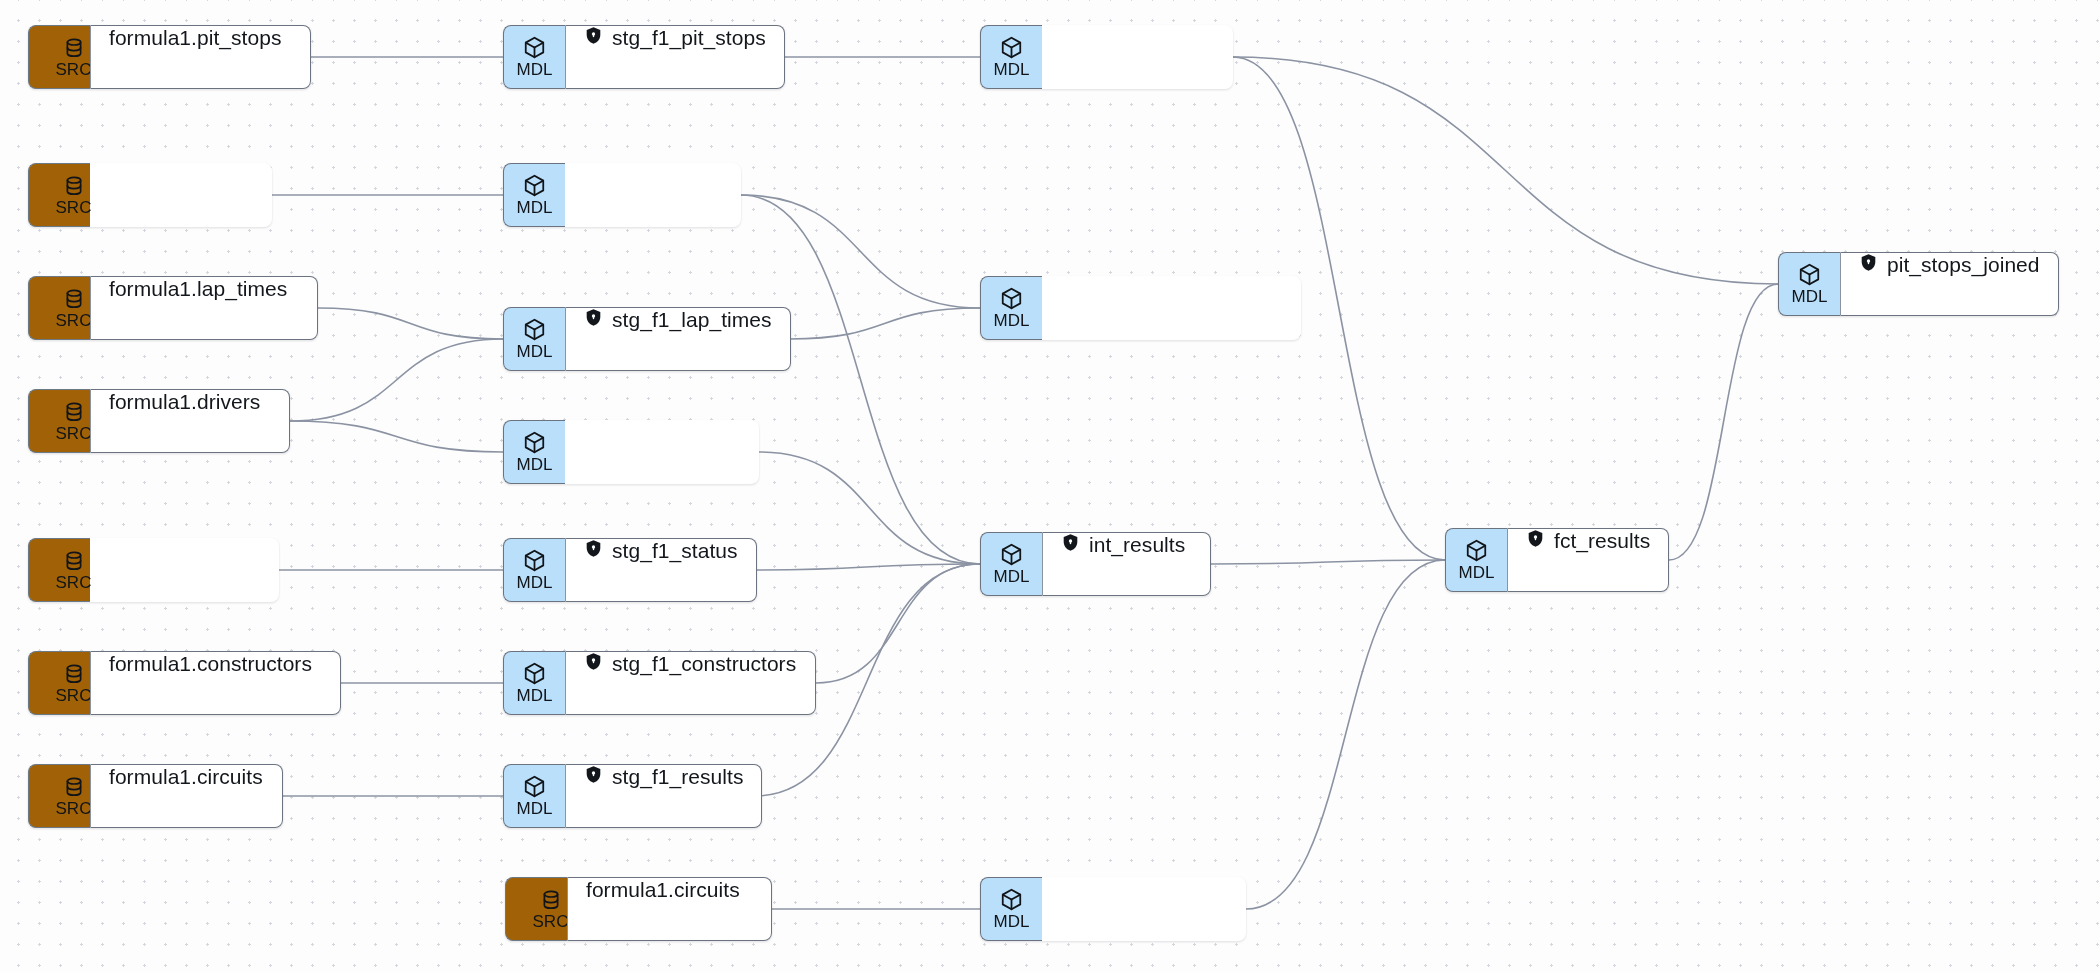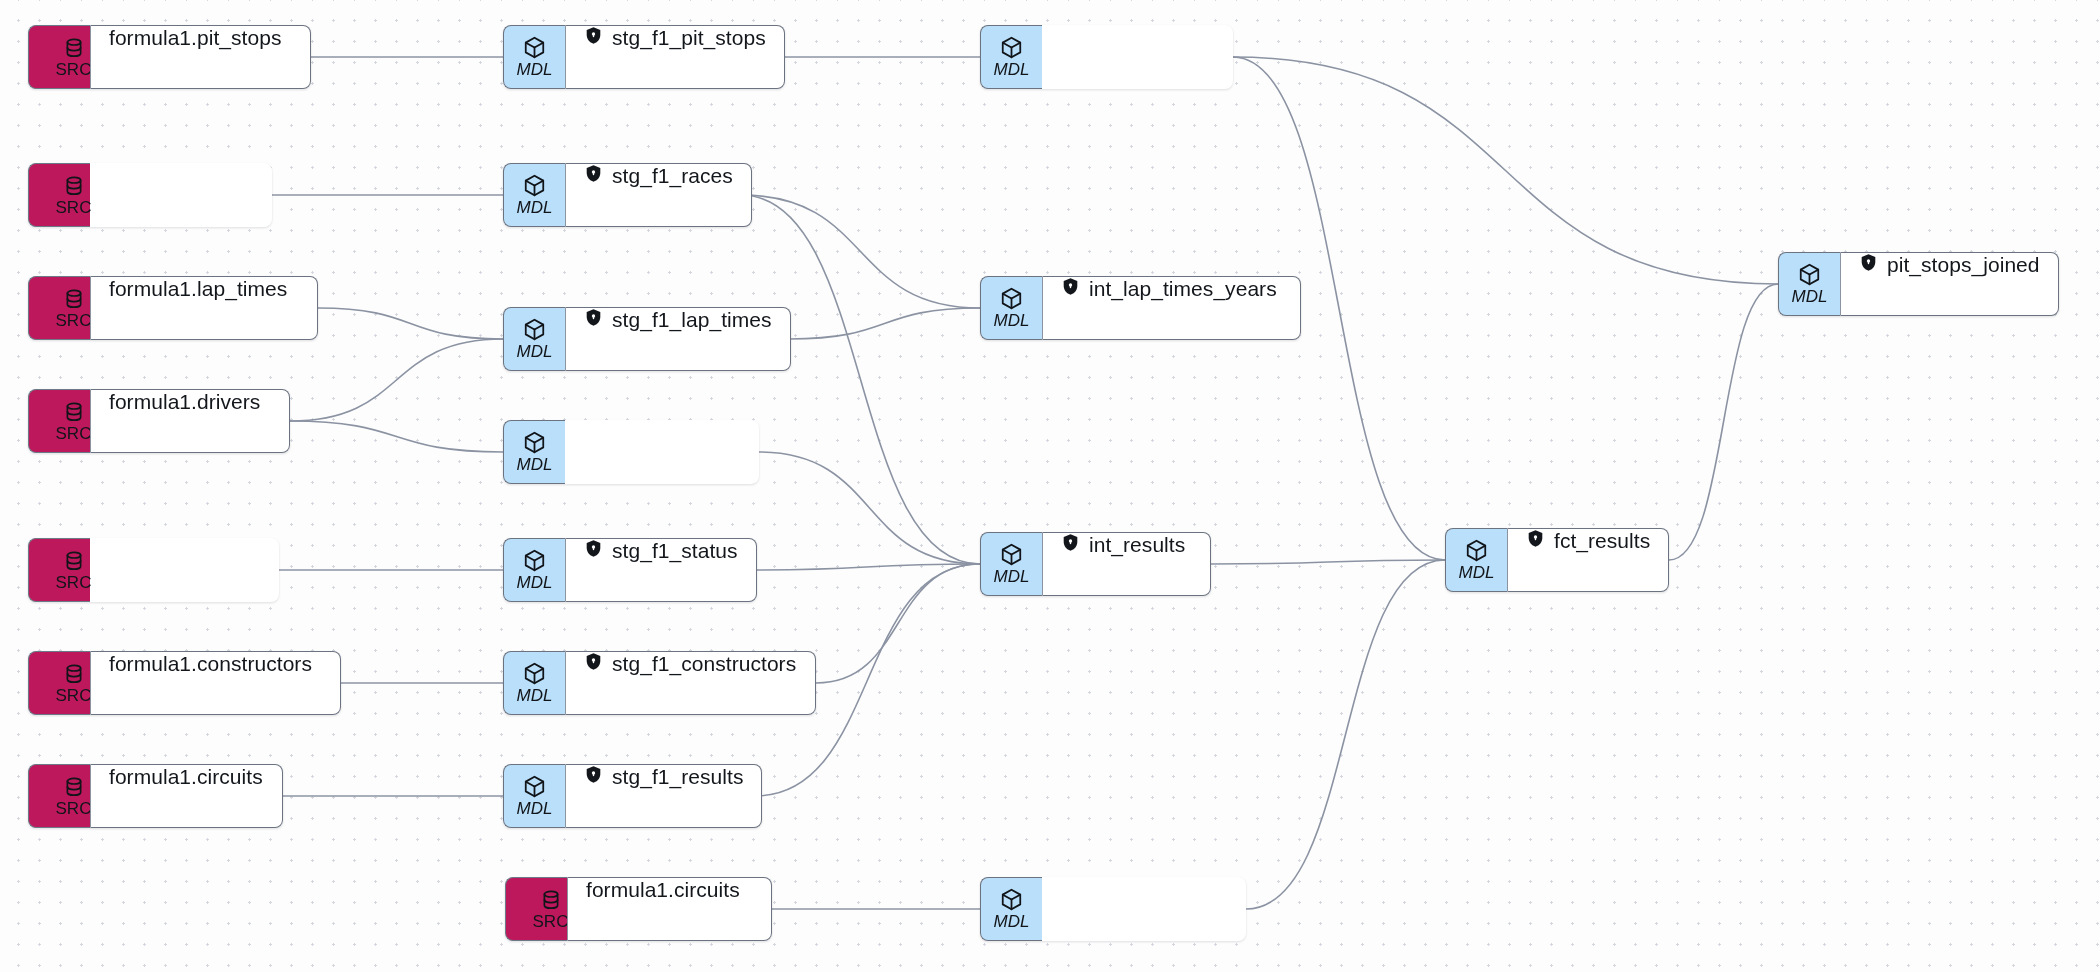--- a/index.html
+++ b/index.html
@@ -43,28 +43,27 @@
     flex-direction: column;
     align-items: center;
     justify-content: center;
     border: 1px solid #6b7280;
     border-right: none;
     border-radius: 8px 0 0 8px;
     box-sizing: border-box;
     gap: 0px;
   }
   .badge.src {
-    background: #be185d;
+    background: #a16207;
     border-color: #6b7a86;
     padding-left: 28px;
   }
   .badge.mdl {
     background: #b9dffa;
     border-color: #6b7280;
-    font-style: italic;
   }
   .badge-icon {
     display: block;
     line-height: 0;
     margin-bottom: 1px;
   }
   .badge-label {
     font-size: 17px;
     line-height: 18px;
     color: #111418;
@@ -243,28 +242,20 @@
       </div>
       <div class="node" style="left: 503px; top: 163px; width: 238px;">
         <div class="badge mdl">
           <span class="badge-icon"><svg width="25" height="25" viewBox="0 0 24 24" fill="none" stroke="#111418" stroke-width="1.7" stroke-linecap="round" stroke-linejoin="round">
   <path d="M12 2.6 20.4 7.3v9.4L12 21.4 3.6 16.7V7.3z"></path>
   <path d="M3.7 7.35 12 12.05l8.3-4.7"></path>
   <path d="M12 12.05v9.3"></path>
 </svg></span>
           <span class="badge-label">MDL</span>
         </div>
-        <div class="body">
-          <span class="shield"><svg width="19" height="19" viewBox="0 0 24 24" fill="#13171c">
-  <path d="M12 1.6 3.4 5.1v6.1c0 5.4 3.65 9.9 8.6 11.2 4.95-1.3 8.6-5.8 8.6-11.2V5.1z"></path>
-  <circle cx="12" cy="10" r="2.1" fill="#ffffff"></circle>
-  <rect x="11.1" y="10.2" width="1.8" height="4" rx="0.9" fill="#ffffff"></rect>
-</svg></span>
-          <span class="label">stg_f1_races</span>
-        </div>
       </div>
       <div class="node" style="left: 503px; top: 307px; width: 286px;">
         <div class="badge mdl">
           <span class="badge-icon"><svg width="25" height="25" viewBox="0 0 24 24" fill="none" stroke="#111418" stroke-width="1.7" stroke-linecap="round" stroke-linejoin="round">
   <path d="M12 2.6 20.4 7.3v9.4L12 21.4 3.6 16.7V7.3z"></path>
   <path d="M3.7 7.35 12 12.05l8.3-4.7"></path>
   <path d="M12 12.05v9.3"></path>
 </svg></span>
           <span class="badge-label">MDL</span>
         </div>
@@ -362,28 +353,20 @@
         </div>
       </div>
       <div class="node" style="left: 980px; top: 276px; width: 321px;">
         <div class="badge mdl">
           <span class="badge-icon"><svg width="25" height="25" viewBox="0 0 24 24" fill="none" stroke="#111418" stroke-width="1.7" stroke-linecap="round" stroke-linejoin="round">
   <path d="M12 2.6 20.4 7.3v9.4L12 21.4 3.6 16.7V7.3z"></path>
   <path d="M3.7 7.35 12 12.05l8.3-4.7"></path>
   <path d="M12 12.05v9.3"></path>
 </svg></span>
           <span class="badge-label">MDL</span>
-        </div>
-        <div class="body">
-          <span class="shield"><svg width="19" height="19" viewBox="0 0 24 24" fill="#13171c">
-  <path d="M12 1.6 3.4 5.1v6.1c0 5.4 3.65 9.9 8.6 11.2 4.95-1.3 8.6-5.8 8.6-11.2V5.1z"></path>
-  <circle cx="12" cy="10" r="2.1" fill="#ffffff"></circle>
-  <rect x="11.1" y="10.2" width="1.8" height="4" rx="0.9" fill="#ffffff"></rect>
-</svg></span>
-          <span class="label">int_lap_times_years</span>
         </div>
       </div>
       <div class="node" style="left: 980px; top: 532px; width: 231px;">
         <div class="badge mdl">
           <span class="badge-icon"><svg width="25" height="25" viewBox="0 0 24 24" fill="none" stroke="#111418" stroke-width="1.7" stroke-linecap="round" stroke-linejoin="round">
   <path d="M12 2.6 20.4 7.3v9.4L12 21.4 3.6 16.7V7.3z"></path>
   <path d="M3.7 7.35 12 12.05l8.3-4.7"></path>
   <path d="M12 12.05v9.3"></path>
 </svg></span>
           <span class="badge-label">MDL</span>

